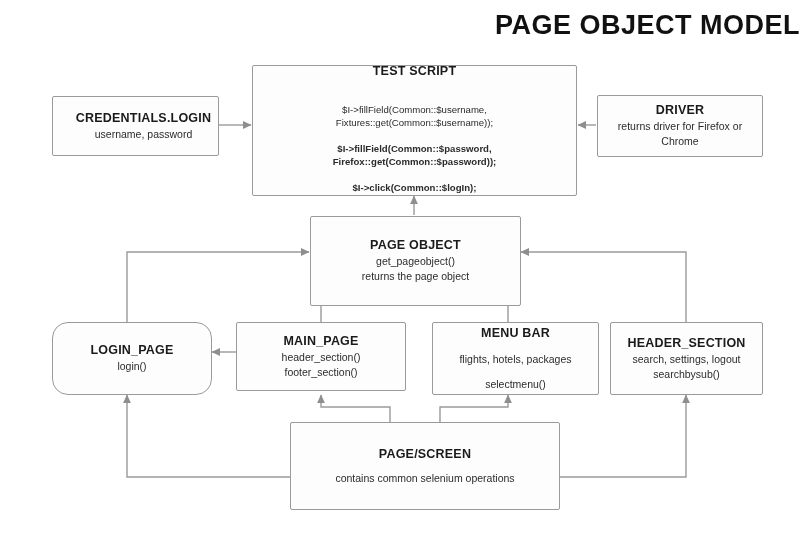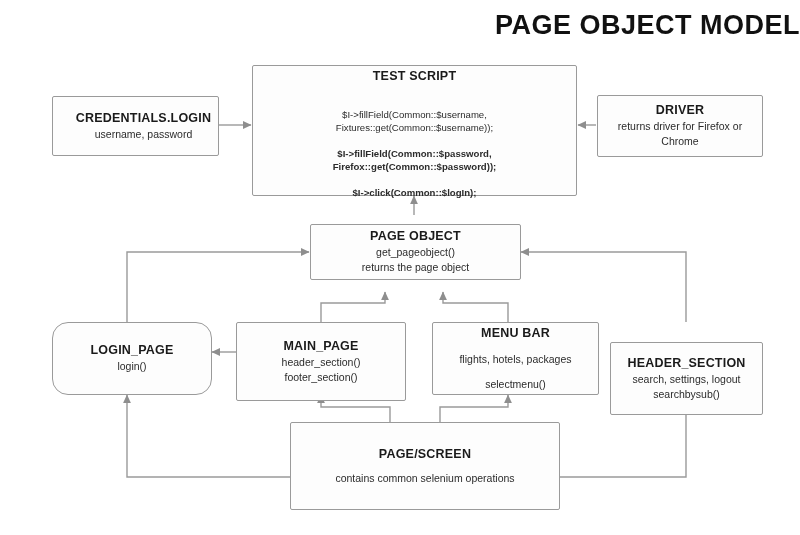--- a/index.html
+++ b/index.html
@@ -52,21 +52,21 @@
     font-weight: bold;
     line-height: 1.35;
     letter-spacing: 0.2px;
   }
   .node .sub {
     font-size: 10.5px;
     line-height: 1.45;
     color: #2b2b2b;
   }
   .node.script {
-    justify-content: center;
+    justify-content: flex-end;
     padding-top: 7px;
   }
   .node.script .ttl { font-size: 12.5px; }
   .code-block {
     font-size: 9.6px;
     line-height: 1.35;
     color: #2b2b2b;
     margin-top: 24px;
   }
   .code-block.gap { margin-top: 13px; font-weight: bold; }
@@ -138,44 +138,44 @@
       <div>$I-&gt;click(Common::$logIn);</div>
     </div>
   </div>
 
   <div class="node" style="left:597px; top:95px; width:166px; height:62px;">
     <div class="ttl">DRIVER</div>
     <div class="sub">returns driver for Firefox or</div>
     <div class="sub">Chrome</div>
   </div>
 
-  <div class="node" style="left:310px; top:216px; width:211px; height:56px;margin-top:8px;">
+  <div class="node" style="left:310px; top:216px; width:211px; height:90px;">
     <div class="ttl">PAGE OBJECT</div>
     <div class="sub">get_pageobject()</div>
     <div class="sub">returns the page object</div>
   </div>
 
   <div class="node" style="left:52px; top:322px; width:160px; height:73px;border-radius:16px;">
     <div class="ttl">LOGIN_PAGE</div>
     <div class="sub">login()</div>
   </div>
 
-  <div class="node" style="left:236px; top:322px; width:170px; height:79px;">
+  <div class="node" style="left:236px; top:322px; width:170px; height:69px;">
     <div class="ttl">MAIN_PAGE</div>
     <div class="sub">header_section()</div>
     <div class="sub">footer_section()</div>
   </div>
 
   <div class="node" style="left:432px; top:322px; width:167px; height:73px;gap:10px;">
     <div class="ttl">MENU BAR</div>
     <div class="sub">flights, hotels, packages</div>
     <div class="sub">selectmenu()</div>
   </div>
 
-  <div class="node" style="left:610px; top:322px; width:153px; height:73px;margin-top:20px;">
+  <div class="node" style="left:610px; top:322px; width:153px; height:73px;">
     <div class="ttl">HEADER_SECTION</div>
     <div class="sub">search, settings, logout</div>
     <div class="sub">searchbysub()</div>
   </div>
 
   <div class="node" style="left:290px; top:422px; width:270px; height:88px;gap:8px;">
     <div class="ttl">PAGE/SCREEN</div>
     <div class="sub">contains common selenium operations</div>
   </div>
 

